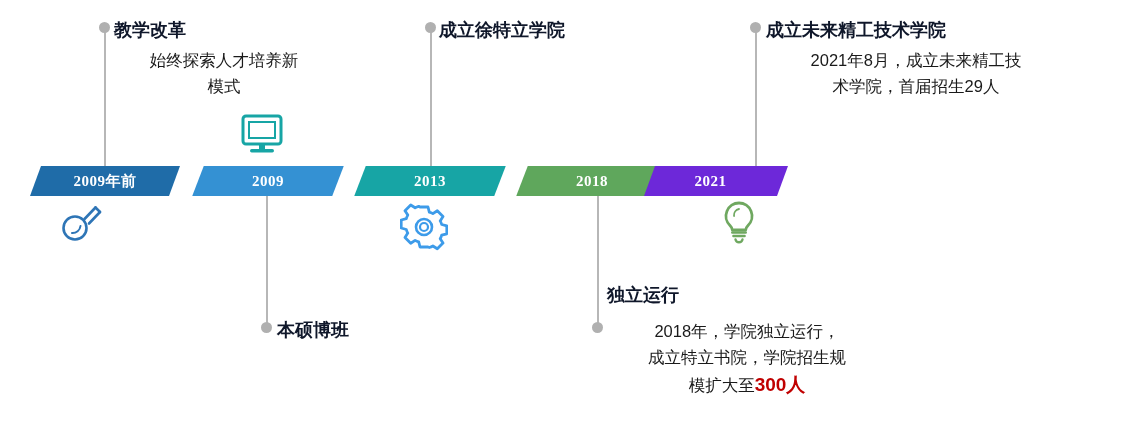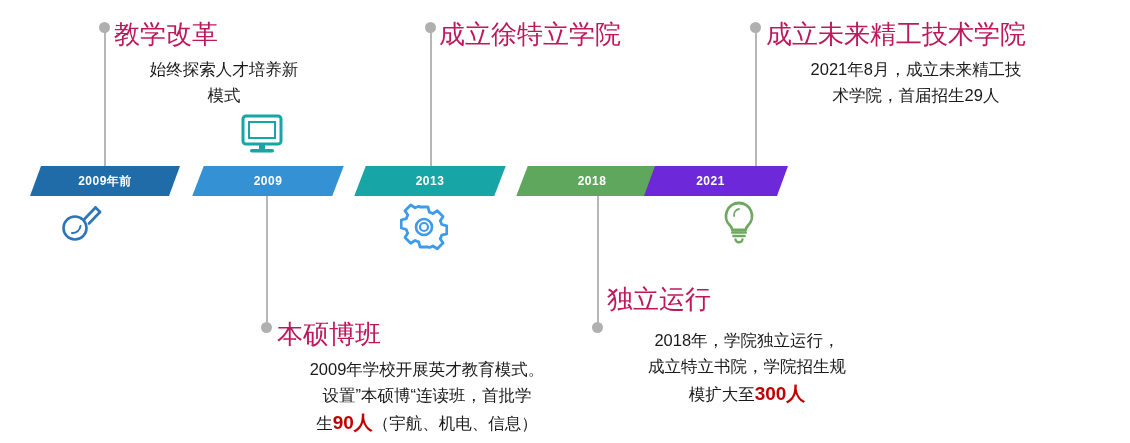--- a/index.html
+++ b/index.html
@@ -37,23 +37,23 @@
     position: absolute;
     top: 166px;
     height: 30px;
     transform: skewX(-21deg);
   }
   .tl-seg .tl-label {
     display: block;
     transform: skewX(21deg);
     text-align: center;
     color: #ffffff;
-    font-family: Liberation Sans, sans-serif;
+    font-family: Liberation Serif, serif;
     font-weight: bold;
-    font-size: 12px;
+    font-size: 15px;
     line-height: 30px;
     letter-spacing: 0.5px;
     white-space: nowrap;
   }
   .tl-seg.first {
     transform: none;
     clip-path: polygon(11px 0, 100% 0, calc(100% - 11px) 100%, 0 100%);
   }
   .tl-seg.first .tl-label { transform: none; }
   .tl-seg.last {
@@ -64,23 +64,23 @@
 
   
   .tl-icon {
     position: absolute;
     line-height: 0;
   }
 
   
   .blk { position: absolute; }
   .blk-title {
-    color: #be185d;
-    font-weight: normal;
-    font-size: 26px;
+    color: #0f172a;
+    font-weight: bold;
+    font-size: 18px;
     line-height: 1.15;
     white-space: nowrap;
     margin-bottom: 6px;
   }
   .blk-body {
     color: #1a1a1a;
     font-size: 16.5px;
     line-height: 1.58;
     text-align: center;
   }
@@ -187,25 +187,20 @@
   <div class="blk" style="left:766px; top:20px; width:300px;">
     <div class="blk-title">成立未来精工技术学院</div>
     <div class="blk-body">
       <span>2021年8月，成立未来精工技</span><br>
       <span>术学院，首届招生29人</span>
     </div>
   </div>
 
   <div class="blk" style="left:277px; top:293px; width:300px;margin-top:27px;">
     <div class="blk-title">本硕博班</div>
-    <div class="blk-body">
-      <span>2009年学校开展英才教育模式。</span><br>
-      <span>设置”本硕博“连读班，首批学</span><br>
-      <span>生</span><span class="hl">90人</span><span class="paren">（宇航、机电、信息）</span>
-    </div>
   </div>
 
   <div class="blk" style="left:607px; top:285px; width:280px;">
     <div class="blk-title">独立运行</div>
     <div class="blk-body" style="margin-top:12px;">
       <span>2018年，学院独立运行，</span><br>
       <span>成立特立书院，学院招生规</span><br>
       <span>模扩大至</span><span class="hl">300人</span>
     </div>
   </div>

